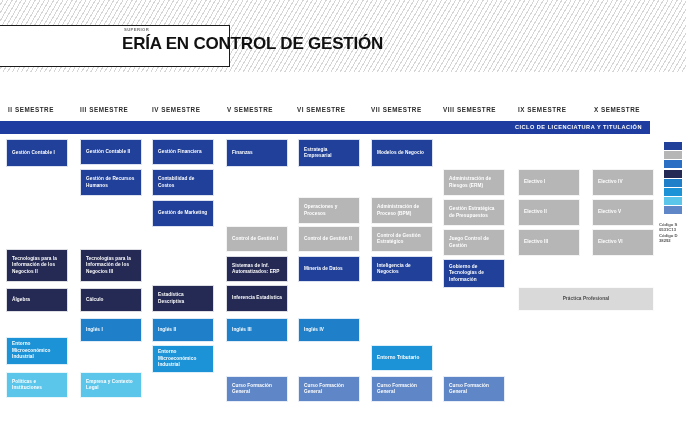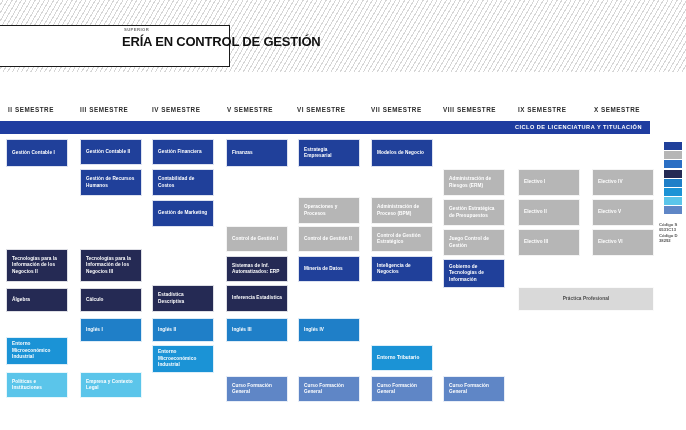--- a/index.html
+++ b/index.html
@@ -54,21 +54,21 @@
     font-size: 4.2px;
     letter-spacing: 0.4px;
     color: #6f6f6f;
     font-weight: 700;
     white-space: nowrap;
   }
   #title-main {
     position: absolute;
     left: 122px;
     top: 34px;
-    font-size: 13px;
+    font-size: 17px;
     font-weight: 700;
     letter-spacing: -0.2px;
     color: #111111;
     white-space: nowrap;
   }
 
   
   .sem-head {
     position: absolute;
     top: 106px;

